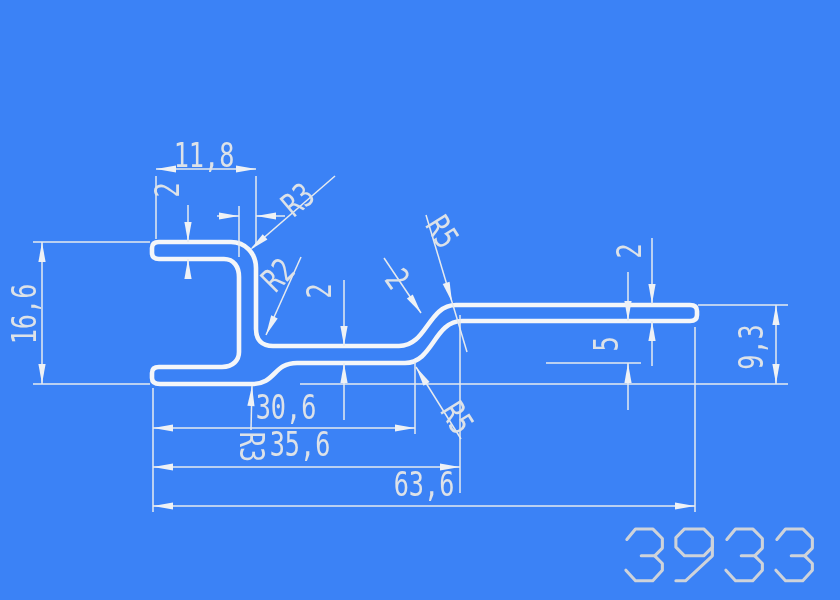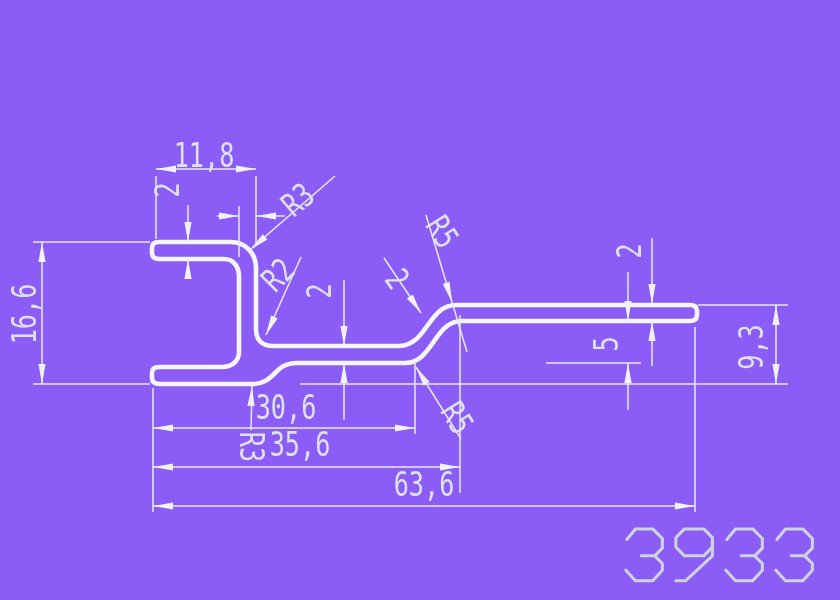--- a/index.html
+++ b/index.html
@@ -1,17 +1,17 @@
 <!DOCTYPE html>
 <html><head>
 <meta charset="utf-8">
 <style>
   html,body{margin:0;padding:0;background:#20242c;}
   .canvas{
-    position:relative;width:840px;height:600px;background:#8b5cf6;overflow:hidden;
+    position:relative;width:840px;height:600px;background:#3b82f6;overflow:hidden;
     font-family:"DejaVu Sans Mono", monospace;
   }
   svg{display:block;}
   .profile{fill:none;stroke:#f4f6f9;stroke-width:4.6;stroke-linejoin:round;stroke-linecap:round;}
   .dim{stroke:#e6eaef;stroke-width:1.5;fill:none;stroke-linecap:butt;}
   .arrowhead{fill:#eef1f5;stroke:none;}
   .dimtext{
     font-family:"DejaVu Sans Mono", monospace;
     font-size:30px;fill:#dde2e8;text-anchor:middle;dominant-baseline:central;
   }

